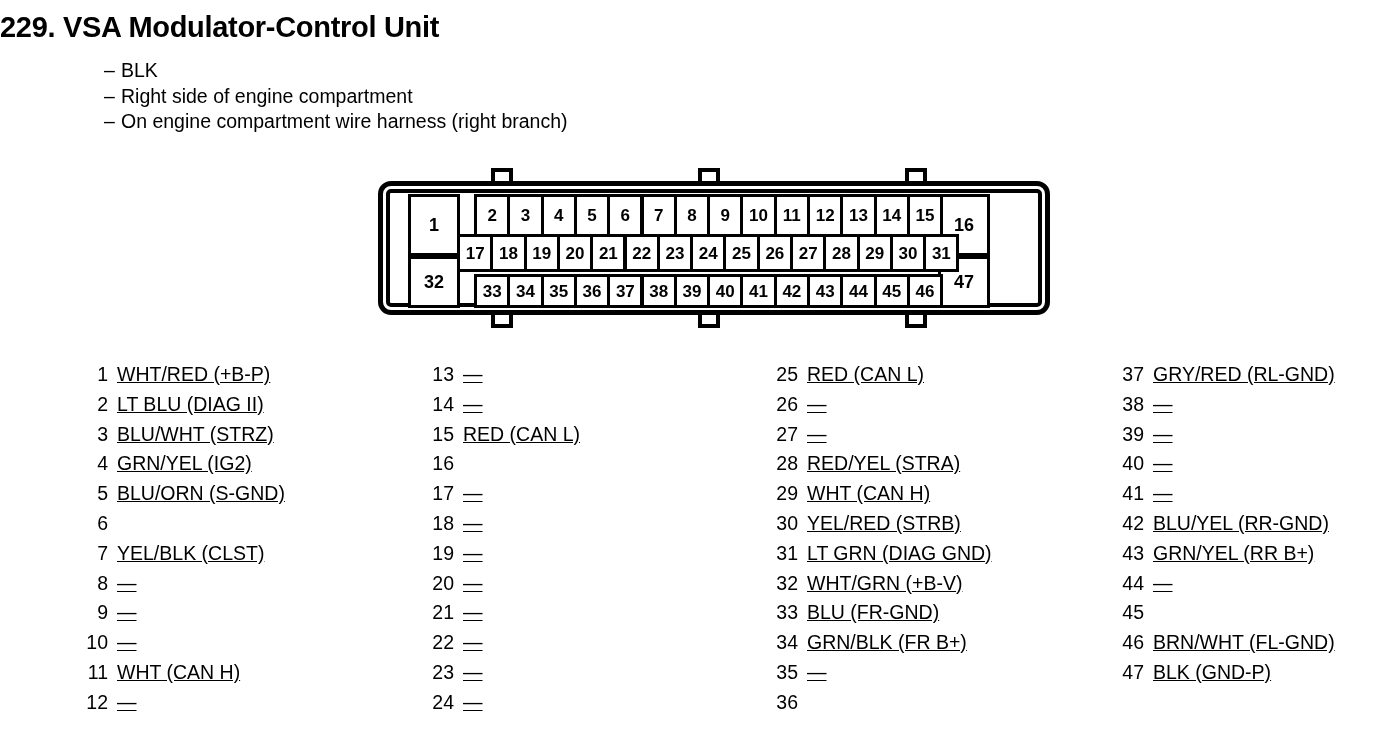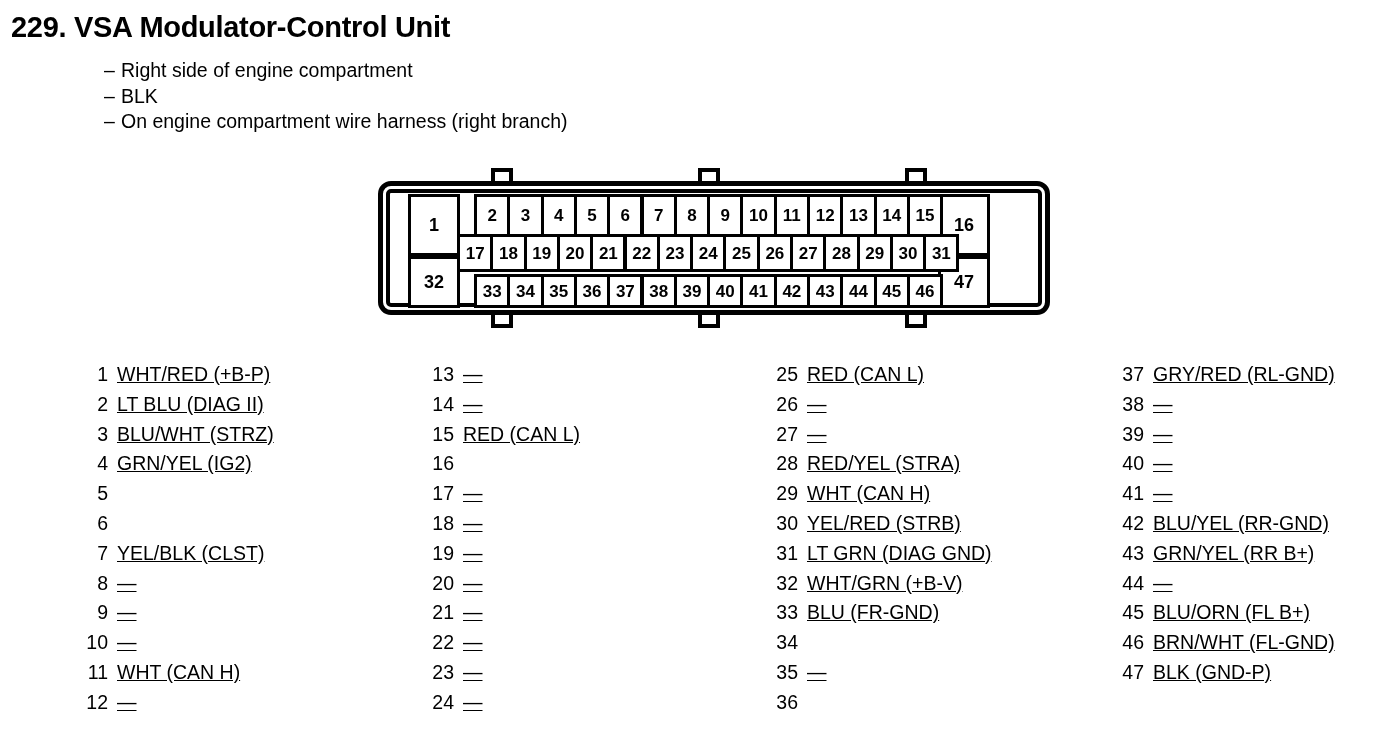--- a/index.html
+++ b/index.html
@@ -13,21 +13,21 @@
     height: 734px;
     position: relative;
     font-family: "Liberation Sans", sans-serif;
     color: #000000;
     overflow: hidden;
   }
 
   
   #page-title {
     position: absolute;
-    left: 11px;
+    left: 0;
     top: 11px;
     font-size: 29px;
     font-weight: bold;
     letter-spacing: -0.3px;
     white-space: pre;
   }
   #spec-list {
     position: absolute;
     left: 104px;
     top: 58px;
@@ -124,22 +124,22 @@
     margin-right: 9px;
   }
   .pin-desc { flex: 1 1 auto; text-decoration: underline; }
 </style>
 </head>
 <body>
 
 <div id="page-title">229. VSA Modulator-Control Unit</div>
 
 <div id="spec-list">
+    <div class="spec-row"><span class="spec-dash">–</span><span>BLK</span></div>
     <div class="spec-row"><span class="spec-dash">–</span><span>Right side of engine compartment</span></div>
-    <div class="spec-row"><span class="spec-dash">–</span><span>BLK</span></div>
     <div class="spec-row"><span class="spec-dash">–</span><span>On engine compartment wire harness (right branch)</span></div>
   </div>
 
 <div id="connector">
   <div class="tab tab-top tab-x1"></div>
   <div class="tab tab-top tab-x2"></div>
   <div class="tab tab-top tab-x3"></div>
   <div class="tab tab-bottom tab-x1"></div>
   <div class="tab tab-bottom tab-x2"></div>
   <div class="tab tab-bottom tab-x3"></div>
@@ -197,21 +197,21 @@
       <div class="cell" style="left: 528.9px; top: 106px; width: 36.3px; height: 34px;">46</div>
     </div>
 </div>
 
 <div id="pin-list">
   <div class="pin-col pin-col-0">
       <div class="pin-row"><span class="pin-num">1</span><span class="pin-desc">WHT/RED (+B-P)</span></div>
       <div class="pin-row"><span class="pin-num">2</span><span class="pin-desc">LT BLU (DIAG II)</span></div>
       <div class="pin-row"><span class="pin-num">3</span><span class="pin-desc">BLU/WHT (STRZ)</span></div>
       <div class="pin-row"><span class="pin-num">4</span><span class="pin-desc">GRN/YEL (IG2)</span></div>
-      <div class="pin-row"><span class="pin-num">5</span></div>
+      <div class="pin-row"><span class="pin-num">5</span><span class="pin-desc">BLU/ORN (S-GND)</span></div>
       <div class="pin-row"><span class="pin-num">6</span></div>
       <div class="pin-row"><span class="pin-num">7</span><span class="pin-desc">YEL/BLK (CLST)</span></div>
       <div class="pin-row"><span class="pin-num">8</span><span class="pin-desc">—</span></div>
       <div class="pin-row"><span class="pin-num">9</span><span class="pin-desc">—</span></div>
       <div class="pin-row"><span class="pin-num">10</span><span class="pin-desc">—</span></div>
       <div class="pin-row"><span class="pin-num">11</span><span class="pin-desc">WHT (CAN H)</span></div>
       <div class="pin-row"><span class="pin-num">12</span><span class="pin-desc">—</span></div>
     </div>
   <div class="pin-col pin-col-1">
       <div class="pin-row"><span class="pin-num">13</span><span class="pin-desc">—</span></div>
@@ -230,30 +230,30 @@
   <div class="pin-col pin-col-2">
       <div class="pin-row"><span class="pin-num">25</span><span class="pin-desc">RED (CAN L)</span></div>
       <div class="pin-row"><span class="pin-num">26</span><span class="pin-desc">—</span></div>
       <div class="pin-row"><span class="pin-num">27</span><span class="pin-desc">—</span></div>
       <div class="pin-row"><span class="pin-num">28</span><span class="pin-desc">RED/YEL (STRA)</span></div>
       <div class="pin-row"><span class="pin-num">29</span><span class="pin-desc">WHT (CAN H)</span></div>
       <div class="pin-row"><span class="pin-num">30</span><span class="pin-desc">YEL/RED (STRB)</span></div>
       <div class="pin-row"><span class="pin-num">31</span><span class="pin-desc">LT GRN (DIAG GND)</span></div>
       <div class="pin-row"><span class="pin-num">32</span><span class="pin-desc">WHT/GRN (+B-V)</span></div>
       <div class="pin-row"><span class="pin-num">33</span><span class="pin-desc">BLU (FR-GND)</span></div>
-      <div class="pin-row"><span class="pin-num">34</span></div>
+      <div class="pin-row"><span class="pin-num">34</span><span class="pin-desc">GRN/BLK (FR B+)</span></div>
       <div class="pin-row"><span class="pin-num">35</span><span class="pin-desc">—</span></div>
       <div class="pin-row"><span class="pin-num">36</span></div>
     </div>
   <div class="pin-col pin-col-3">
       <div class="pin-row"><span class="pin-num">37</span><span class="pin-desc">GRY/RED (RL-GND)</span></div>
       <div class="pin-row"><span class="pin-num">38</span><span class="pin-desc">—</span></div>
       <div class="pin-row"><span class="pin-num">39</span><span class="pin-desc">—</span></div>
       <div class="pin-row"><span class="pin-num">40</span><span class="pin-desc">—</span></div>
       <div class="pin-row"><span class="pin-num">41</span><span class="pin-desc">—</span></div>
       <div class="pin-row"><span class="pin-num">42</span><span class="pin-desc">BLU/YEL (RR-GND)</span></div>
       <div class="pin-row"><span class="pin-num">43</span><span class="pin-desc">GRN/YEL (RR B+)</span></div>
       <div class="pin-row"><span class="pin-num">44</span><span class="pin-desc">—</span></div>
-      <div class="pin-row"><span class="pin-num">45</span><span class="pin-desc">BLU/ORN (FL B+)</span></div>
+      <div class="pin-row"><span class="pin-num">45</span></div>
       <div class="pin-row"><span class="pin-num">46</span><span class="pin-desc">BRN/WHT (FL-GND)</span></div>
       <div class="pin-row"><span class="pin-num">47</span><span class="pin-desc">BLK (GND-P)</span></div>
     </div>
 </div>
 
 </body></html>

